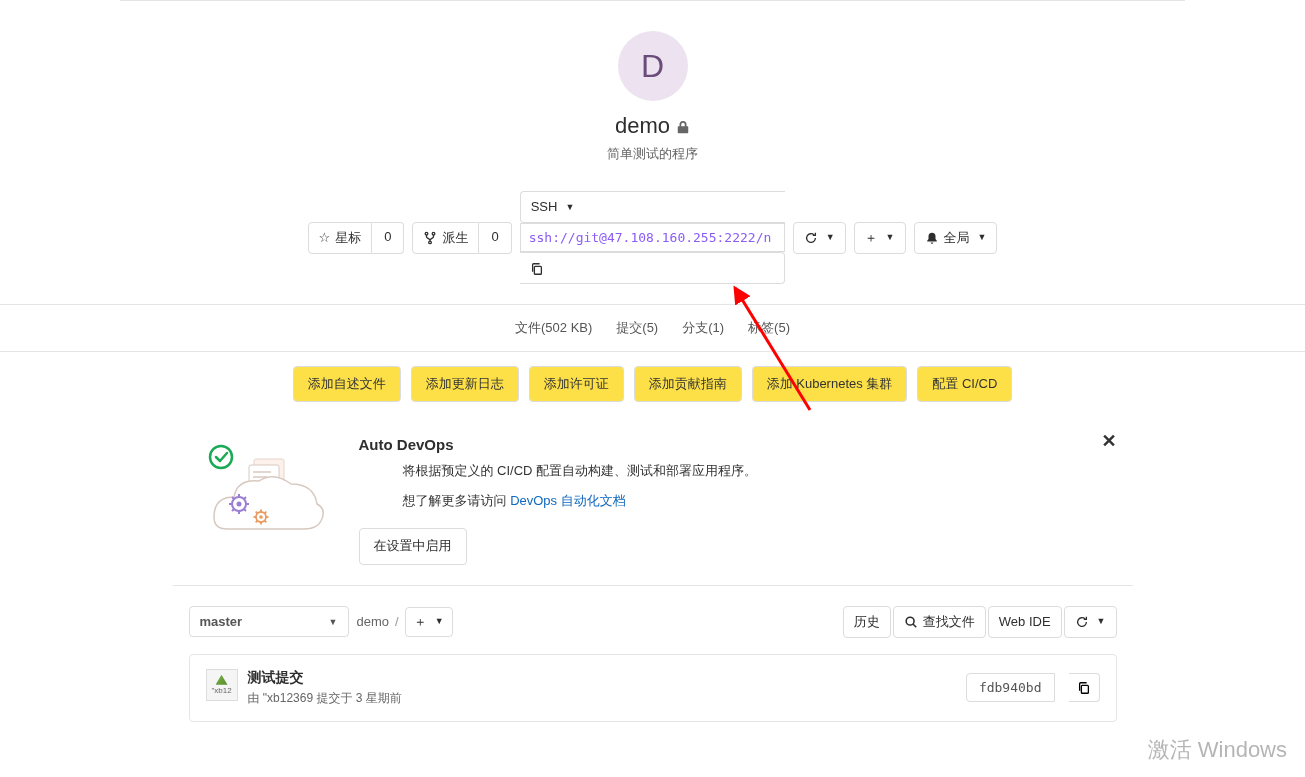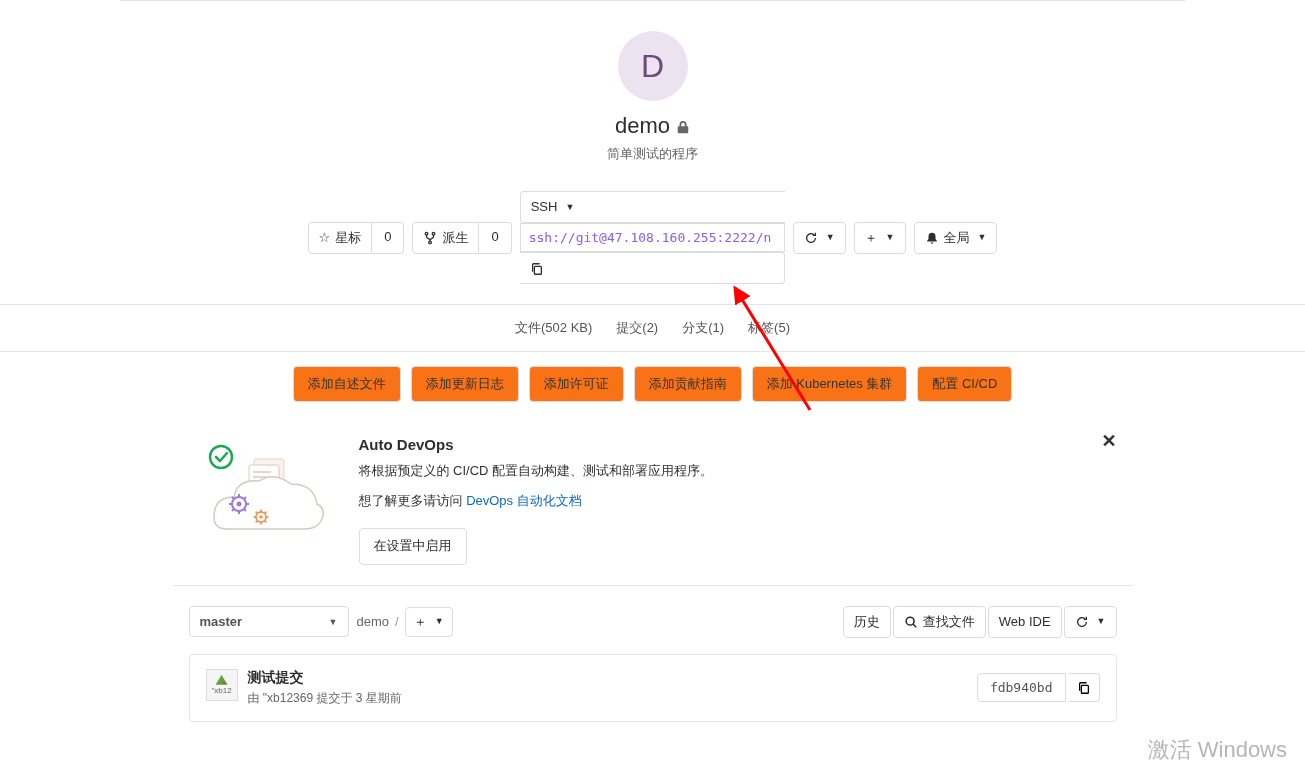--- a/index.html
+++ b/index.html
@@ -18,41 +18,41 @@
 .btn-split .count { border: 1px solid #dcdcde; border-left: none; border-radius: 0 4px 4px 0; padding: 6px 12px; font-size: 13px; background: #fff; }
 .dropdown-caret { font-size: 9px; margin-left: 3px; }
 .clone-group { display: inline-flex; flex-direction: column; }
 .clone-group .btn.proto { border-radius: 4px 0 0 4px; border-right: none; }
 .clone-input { border: 1px solid #dcdcde; padding: 6px 8px; font-size: 13px; width: 265px; font-family: monospace; color: #8b5cf6; outline: none; }
 .clone-group .btn.copy { border-radius: 0 4px 4px 0; border-left: none; }
 .stats-bar { border-top: 1px solid #e5e5e5; border-bottom: 1px solid #e5e5e5; }
 .stats-row { display: flex; justify-content: center; gap: 24px; padding: 14px 0; font-size: 13px; }
 .stats-row a { color: #555; text-decoration: none; cursor: pointer; }
 .suggest-row { display: flex; justify-content: center; gap: 10px; padding: 14px 0; flex-wrap: wrap; }
-.suggest-btn { border: 1px solid #dcdcde; background: #f97316; border-radius: 4px; padding: 8px 14px; font-size: 13px; cursor: pointer; color: #333; }
+.suggest-btn { border: 1px solid #dcdcde; background: #fde047; border-radius: 4px; padding: 8px 14px; font-size: 13px; cursor: pointer; color: #333; }
 .devops-banner { display: flex; align-items: flex-start; gap: 20px; padding: 20px 16px; border-bottom: 1px solid #e5e5e5; position: relative; margin: 0 -16px; }
 .devops-img { width: 150px; height: 100px; flex-shrink: 0; display: flex; align-items: center; justify-content: center; }
 .cloud-svg { width: 130px; height: 95px; }
 .devops-text h3 { font-size: 15px; font-weight: 600; margin-bottom: 8px; }
-.devops-text p { font-size: 13px; color: #333; margin-bottom: 10px; line-height: 1.5; }
+.devops-text p { font-size: 13px; color: #333; margin-bottom: 10px; line-height: 1.5; margin-left: 44px; }
 .devops-text a { color: #1068bf; text-decoration: none; }
 .devops-close { position: absolute; right: 16px; top: 14px; cursor: pointer; font-size: 18px; font-weight: bold; color: #333; }
 .repo-bar { display: flex; align-items: center; justify-content: space-between; padding: 20px 0 16px; gap: 8px; }
 .repo-left { display: flex; align-items: center; gap: 8px; }
 .branch-select { border: 1px solid #dcdcde; border-radius: 4px; padding: 7px 10px; display: flex; align-items: center; justify-content: space-between; min-width: 160px; font-size: 13px; cursor: pointer; color: #555; font-weight: bold; }
 .breadcrumb { font-size: 13px; color: #666; display: flex; align-items: center; gap: 6px; }
 .breadcrumb span.sep { color: #999; }
 .repo-right { display: flex; align-items: center; gap: 2px; }
 .commit-box { border: 1px solid #e5e5e5; border-radius: 4px; padding: 14px 16px; display: flex; align-items: center; justify-content: space-between; margin-bottom: 24px; }
 .commit-left { display: flex; align-items: flex-start; gap: 10px; }
 .commit-avatar { width: 32px; height: 32px; background: #f5f5f5; border: 1px solid #ddd; display: flex; align-items: center; justify-content: center; font-size: 8px; color: #666; flex-direction: column; overflow: hidden; }
 .commit-avatar::before { content: ""; width: 12px; height: 10px; background: linear-gradient(135deg, #7cb342, #558b2f); clip-path: polygon(50% 0, 0 100%, 100% 100%); display: block; margin-bottom: 1px; }
 .commit-info .title { font-weight: 600; font-size: 14px; margin-bottom: 3px; }
 .commit-info .meta { font-size: 12px; color: #666; }
-.commit-right { display: flex; align-items: center; gap: 3px; }
+.commit-right { display: flex; align-items: center; gap: 14px; }
 .sha { border: 1px solid #dcdcde; border-radius: 4px 0 0 4px; padding: 6px 12px; font-family: monospace; font-size: 13px; color: #555; }
 .sha-copy { border: 1px solid #dcdcde; border-left: none; border-radius: 0 4px 4px 0; padding: 6px 8px; cursor: pointer; background: #fff; }
 .file-table { width: 100%; border-collapse: collapse; }
 .file-table thead th { text-align: left; padding: 12px 16px; font-size: 13px; font-weight: 600; color: #333; border-bottom: 1px solid #e5e5e5; }
 .file-table thead th:last-child { text-align: right; }
 .file-table tbody td { padding: 14px 16px; font-size: 13px; border-bottom: 1px solid #f0f0f0; color: #555; }
 .file-table tbody td:last-child { text-align: right; color: #888; }
 .folder-icon { color: #666; margin-right: 6px; }
 .arrow { position: absolute; pointer-events: none; }
 .watermark { position: fixed; bottom: 12px; right: 18px; color: rgba(120,120,120,0.55); font-size: 22px; font-family: "Segoe UI", sans-serif; pointer-events: none; }
@@ -129,21 +129,21 @@
       <span>全局</span>
       <span class="dropdown-caret">▼</span>
     </button>
   </div>
 </div>
 
 <div class="stats-bar">
   <div class="container">
     <div class="stats-row">
       <a>文件(502 KB)</a>
-      <a>提交(2)</a>
+      <a>提交(5)</a>
       <a>分支(1)</a>
       <a>标签(5)</a>
     </div>
   </div>
 </div>
 
 <svg class="arrow" style="left:730px; top:280px;" width="120" height="140">
   <defs>
       <marker id="ah" markerWidth="6" markerHeight="6" refX="5" refY="3" orient="auto">
         <path d="M0,0 L6,3 L0,6 Z" fill="#ff0000"></path>

